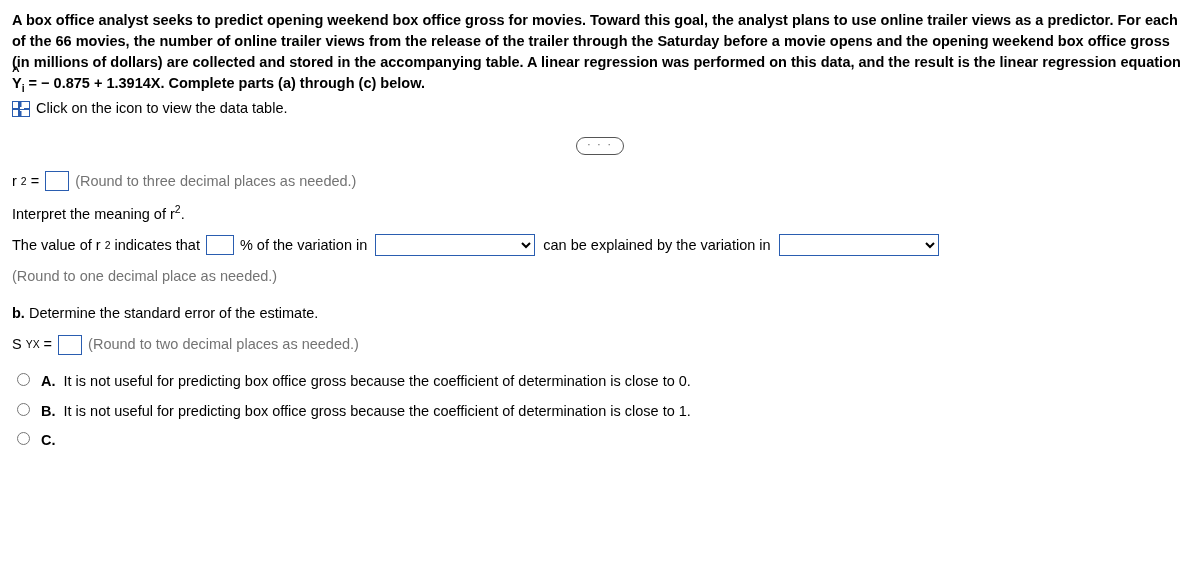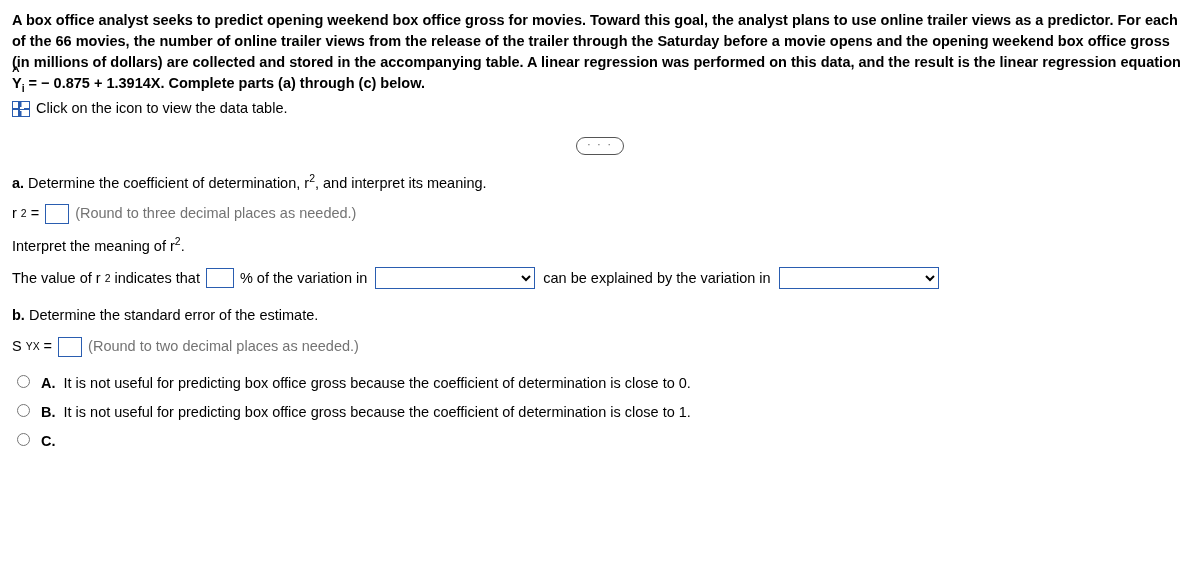--- a/index.html
+++ b/index.html
@@ -79,23 +79,20 @@
 </div>
 
 <div class="icon-row">
   <span class="table-icon"></span>
   <span>Click on the icon to view the data table.</span>
 </div>
 
 <span class="ellipsis">· · ·</span>
 
 <div class="section">
-  <div class="rowblock">
-    <b>a.</b><span> Determine the coefficient of determination, r</span><sup>2</sup><span>, and interpret its meaning.</span>
-  </div>
 
   <div class="row">
     <span>r</span>
       <sup>2</sup>
     <span> = </span>
     <span class="box-input"></span>
     <span class="blue">(Round to three decimal places as needed.)</span>
   </div>
 
   <div class="rowblock">
@@ -105,20 +102,21 @@
   <div class="row">
     <span>The value of r</span>
       <sup>2</sup>
     <span> indicates that </span>
     <span class="box-input sm"></span>
     <span>% of the variation in </span>
     <select class="dd"><option></option></select>
     <span> can be explained by the variation in </span>
     <select class="dd"><option></option></select>
   </div>
+  <div class="rowblock blue">(Round to one decimal place as needed.)</div>
 </div>
 
 <div class="section">
   <div class="rowblock">
     <b>b.</b><span> Determine the standard error of the estimate.</span>
   </div>
   <div class="row">
     <span>S</span>
       <sub>YX</sub>
     <span> = </span>

